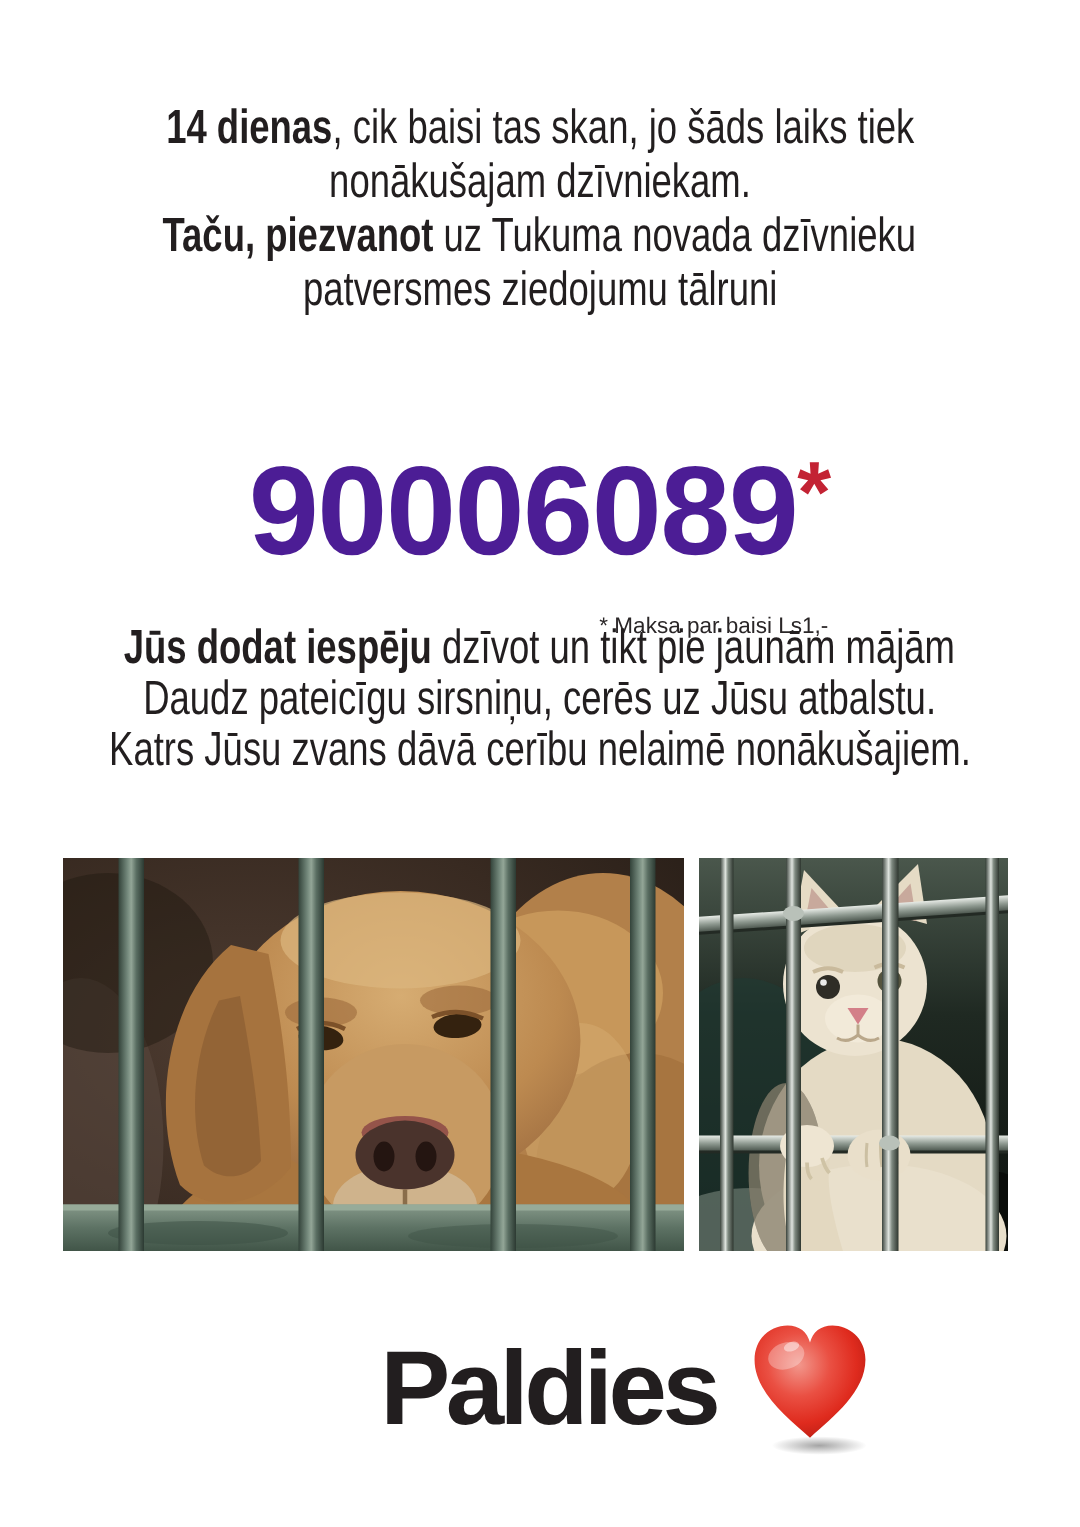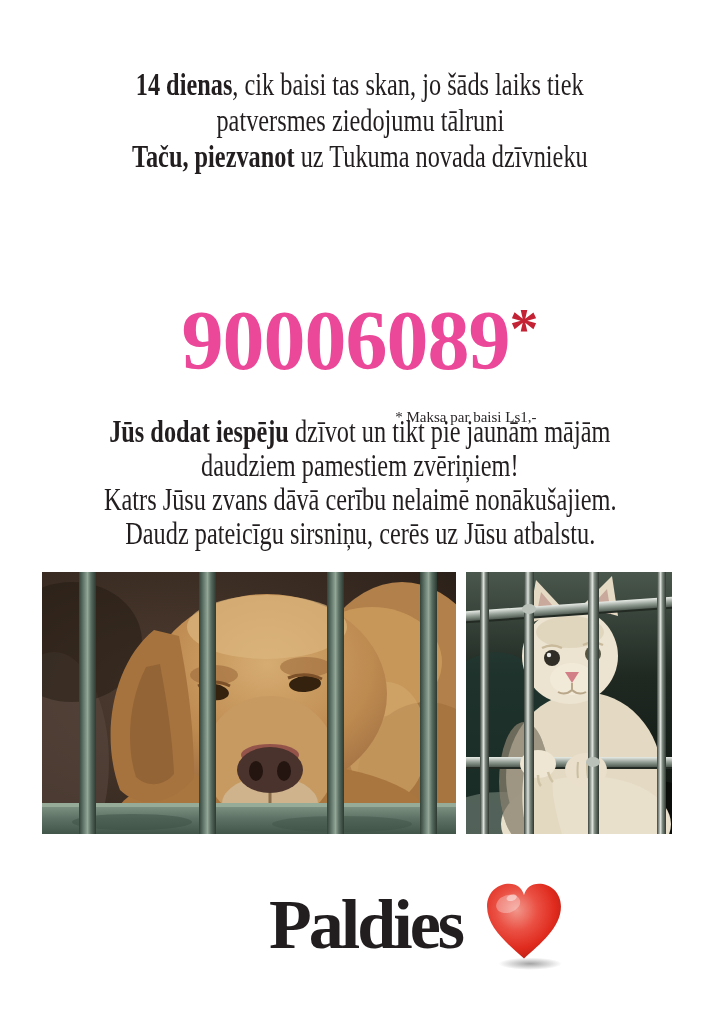--- a/index.html
+++ b/index.html
@@ -2,21 +2,21 @@
 <html lang="lv"><head>
 <meta charset="utf-8">
 <style>
   html,body{margin:0;padding:0;background:#ffffff;}
   .poster{
     position:relative;
     width:720px;height:1018px;
     margin:0 auto;
     background:#ffffff;
     overflow:hidden;
-    font-family:Liberation Serif, serif;
+    font-family:Liberation Sans, sans-serif;
     color:#221e1f;
   }
   
   .textblock{position:absolute;left:0;right:0;}
   .intro{top:66px;}
   .message{top:414px;text-align:center;}
   .line{display:flex;justify-content:center;}
   .intro .line{height:36px;line-height:36px;}
   .message .line{height:34px;line-height:34px;}
   .line-inner{
@@ -57,48 +57,48 @@
 </head>
 <body>
 
 <div class="poster">
 
   <div class="textblock intro">
     <div class="line">
         <span class="line-inner"><b>14 dienas</b><span>, cik baisi tas skan, jo šāds laiks tiek</span></span>
       </div>
     <div class="line">
+        <span class="line-inner"><b></b><span>nonākušajam dzīvniekam.</span></span>
+      </div>
+    <div class="line">
+        <span class="line-inner"><b>Taču, piezvanot</b><span> uz Tukuma novada dzīvnieku</span></span>
+      </div>
+    <div class="line">
         <span class="line-inner"><b></b><span>patversmes ziedojumu tālruni</span></span>
-      </div>
-    <div class="line">
-        <span class="line-inner"><b>Taču, piezvanot</b><span> uz Tukuma novada dzīvnieku</span></span>
       </div>
   </div>
 
   <div class="phone">
     <div class="phone-wrap">
       <div class="phone-main">
-        <span class="phone-number" style="color: #ec4899;">90006089</span><span class="phone-asterisk" style="color: rgb(195, 35, 52);">*</span>
+        <span class="phone-number" style="color: #4c1d95;">90006089</span><span class="phone-asterisk" style="color: rgb(195, 35, 52);">*</span>
       </div>
       <div class="phone-note">* Maksa par baisi Ls1,-</div>
     </div>
   </div>
 
   <div class="textblock message">
     <div class="line">
         <span class="line-inner"><b>Jūs dodat iespēju</b><span> dzīvot un tikt pie jaunām mājām</span></span>
       </div>
     <div class="line">
-        <span class="line-inner"><b></b><span>daudziem pamestiem zvēriņiem!</span></span>
+        <span class="line-inner"><b></b><span>Daudz pateicīgu sirsniņu, cerēs uz Jūsu atbalstu.</span></span>
       </div>
     <div class="line">
         <span class="line-inner"><b></b><span>Katrs Jūsu zvans dāvā cerību nelaimē nonākušajiem.</span></span>
-      </div>
-    <div class="line">
-        <span class="line-inner"><b></b><span>Daudz pateicīgu sirsniņu, cerēs uz Jūsu atbalstu.</span></span>
       </div>
   </div>
 
   <div class="photos">
 
     <svg class="photo" width="414" height="262" viewBox="0 0 414 262">
       <defs>
         <radialGradient id="d-bg" cx="0.3" cy="0.45" r="1">
           <stop offset="0" stop-color="#4e3c31"></stop>
           <stop offset="0.55" stop-color="#382a21"></stop>

